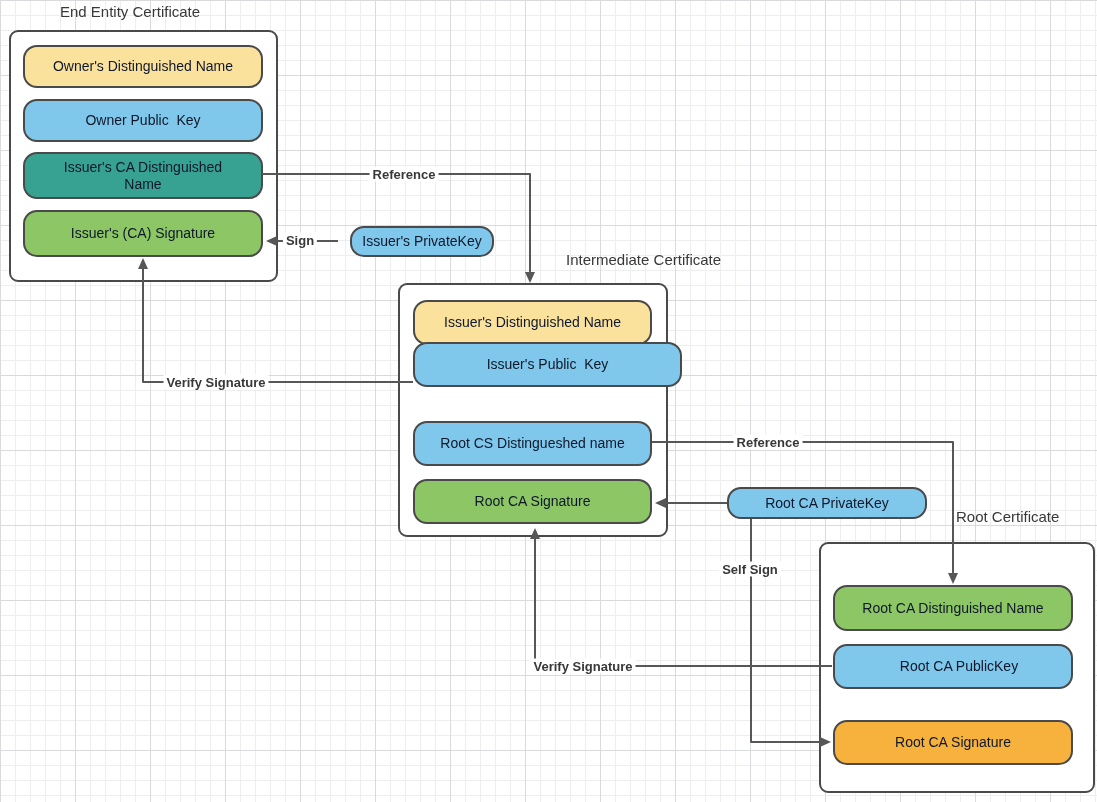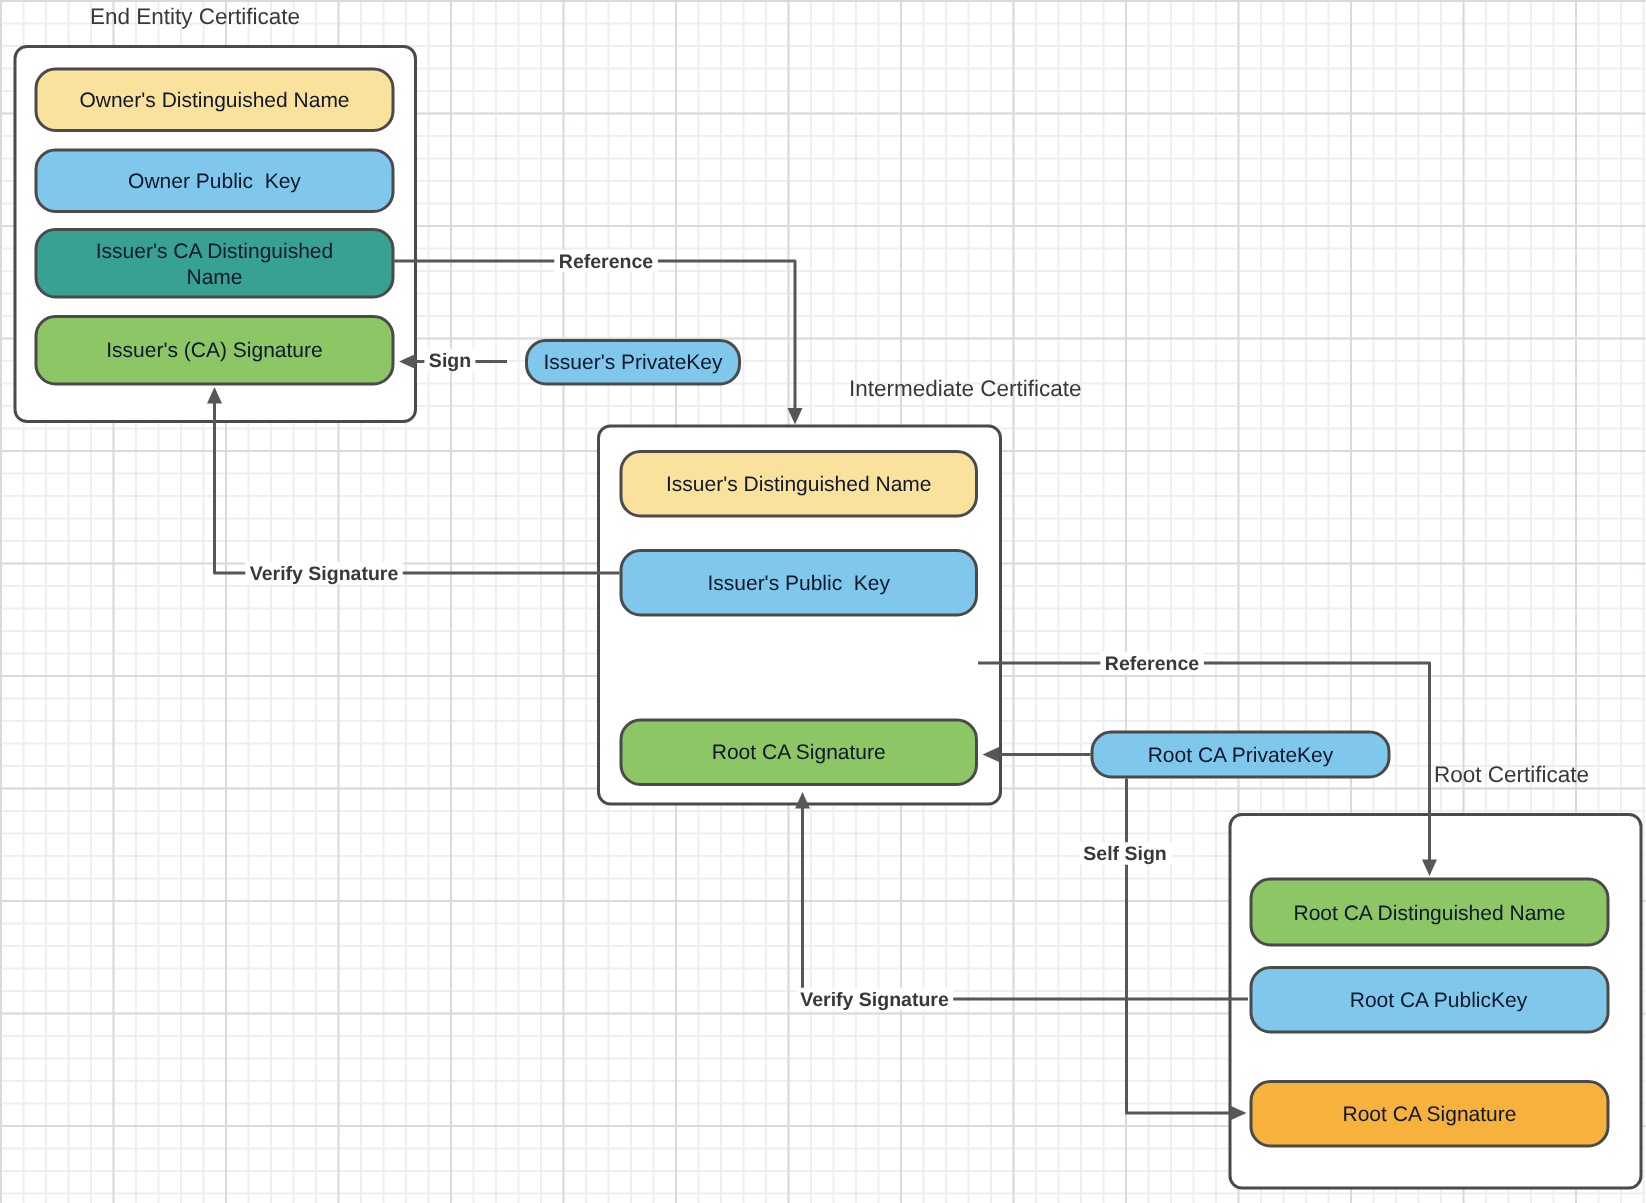--- a/index.html
+++ b/index.html
@@ -56,21 +56,22 @@
   <div class="field" style="left: 23px; top: 45px; width: 240px; height: 43px; background: rgb(250, 226, 157);">Owner's Distinguished Name</div>
   <div class="field" style="left: 23px; top: 99px; width: 240px; height: 43px; background: rgb(127, 200, 236);">Owner Public  Key</div>
   <div class="field" style="left: 23px; top: 210px; width: 240px; height: 47px; background: rgb(140, 198, 101);">Issuer's (CA) Signature</div>
   <div class="field" style="left: 23px; top: 152px; width: 240px; height: 47px; background: rgb(56, 162, 146);">Issuer's CA Distinguished
 Name</div>
 
   <div class="group-title" style="left:566px; top:251px;">Intermediate Certificate</div>
   <div class="container-box" style="left:398px; top:283px; width:270px; height:254px;"></div>
 
   <div class="field" style="left: 413px; top: 300px; width: 239px; height: 45px; background: rgb(250, 226, 157);">Issuer's Distinguished Name</div>
-  <div class="field" style="left: 413px; top: 366px; width: 239px; height: 45px; background: rgb(127, 200, 236);">Issuer's Public  Key</div>
+  <div class="field" style="left: 413px; top: 342px; width: 269px; height: 45px; background: rgb(127, 200, 236);">Issuer's Public  Key</div>
+  <div class="field" style="left: 413px; top: 421px; width: 239px; height: 45px; background: rgb(127, 200, 236);">Root CS Distingueshed name</div>
   <div class="field" style="left: 413px; top: 479px; width: 239px; height: 45px; background: rgb(140, 198, 101);">Root CA Signature</div>
 
   <div class="group-title" style="left:956px; top:508px;">Root Certificate</div>
   <div class="container-box" style="left:819px; top:542px; width:276px; height:251px;"></div>
 
   <div class="field" style="left: 833px; top: 585px; width: 240px; height: 46px; background: rgb(140, 198, 101); text-align: right;">Root CA Distinguished Name</div>
   <div class="field" style="left: 833px; top: 644px; width: 240px; height: 45px; background: rgb(127, 200, 236); padding-left: 12px;">Root CA PublicKey</div>
   <div class="field" style="left: 833px; top: 720px; width: 240px; height: 45px; background: rgb(246, 178, 60);">Root CA Signature</div>
 
   <div class="keybox" style="left: 350px; top: 226px; width: 144px; height: 31px; background: rgb(127, 200, 236);">Issuer's PrivateKey</div>

